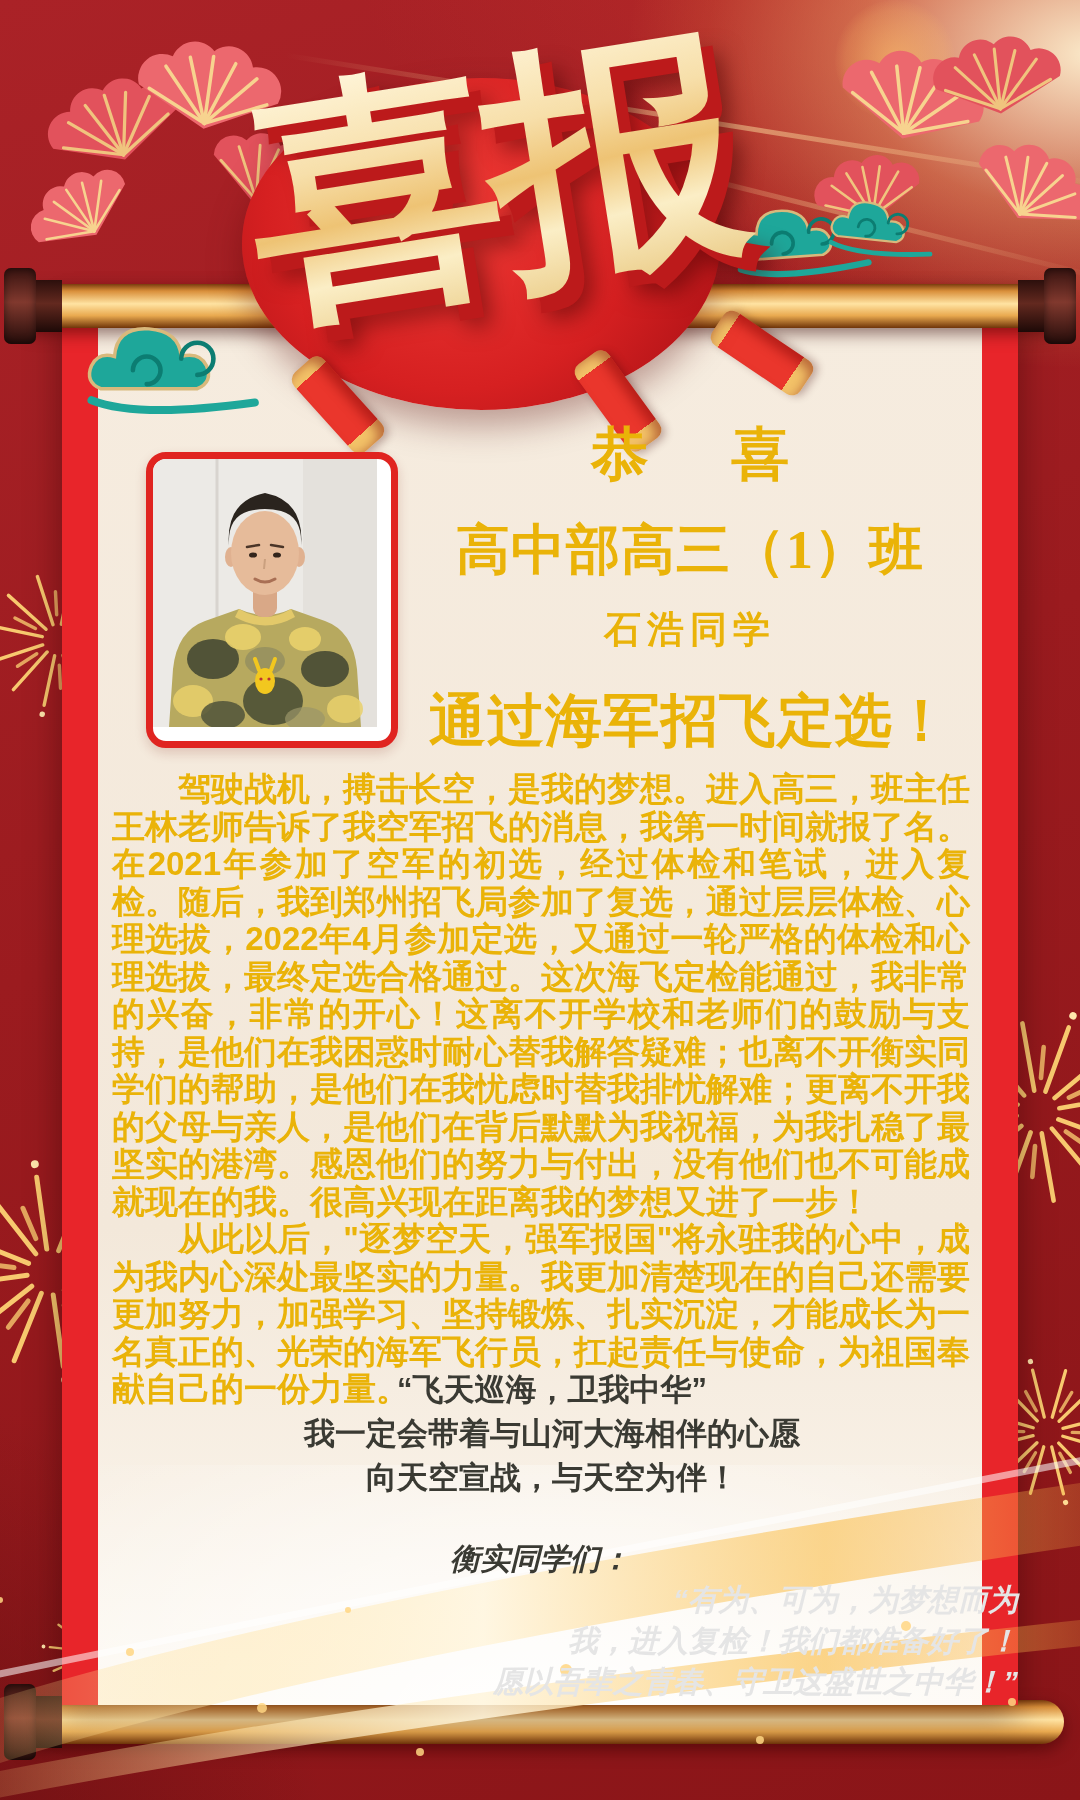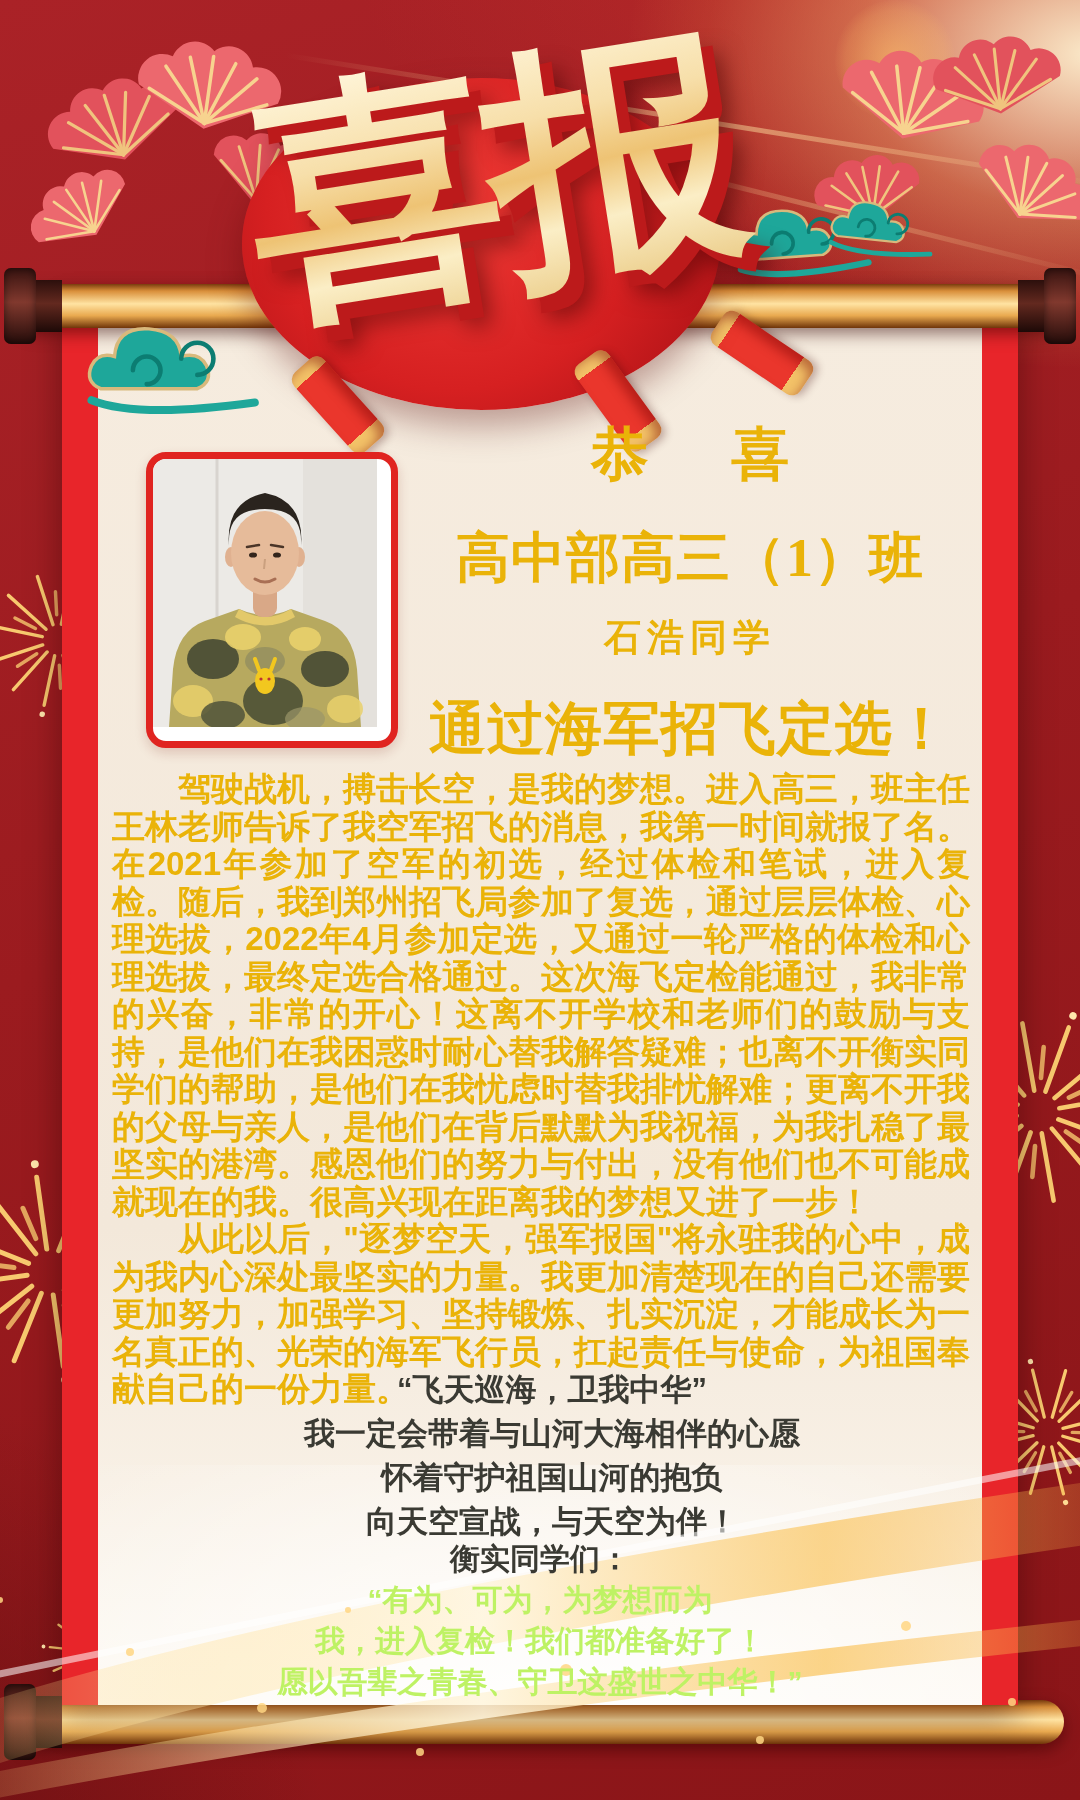--- a/index.html
+++ b/index.html
@@ -76,36 +76,36 @@
 
   
   .photo-frame { position:absolute; left:146px; top:452px; width:238px; height:282px; z-index:6;
     background:#fff; border:7px solid #e02420; border-radius:20px; overflow:hidden;
     box-shadow:0 5px 12px rgba(120,20,10,0.18); }
 
   
   .congrats { position:absolute; left:392px; top:416px; width:596px; z-index:6; text-align:center;
     color:#eab308; font-family:"Liberation Serif", serif; font-weight:bold; }
   .congrats .greeting { font-size:58px; letter-spacing:34px; padding-left:34px; }
-  .congrats .cline { font-size:54px; margin-top:28px; letter-spacing:1px; }
+  .congrats .cline { font-size:54px; margin-top:20px; letter-spacing:1px; }
   .congrats .sline { font-size:37px; margin-top:18px; letter-spacing:6px; }
   .congrats .aline { font-size:57px; margin-top:28px; letter-spacing:1px; }
 
   
   .letter { position:absolute; left:112px; top:770px; width:858px; z-index:6;
     font-weight:bold; font-size:33px; line-height:37.5px; color:#eab308; text-align:justify; }
   .letter p { margin:0; text-indent:2em; }
 
   
   .pledge { position:absolute; left:74px; top:1368px; width:956px; z-index:6; text-align:center;
     font-weight:bold; font-size:31px; line-height:44px; color:#3a3a33; }
   .message { position:absolute; left:62px; top:1538px; width:956px; z-index:9; text-align:center;
-    font-weight:bold; font-size:30px; line-height:41px; }
+    font-weight:bold; font-size:30px; line-height:41px;font-style:italic; }
   .message .salutation { color:#3a3a33; }
-  .message .red { color:#bef264; }
+  .message .red { color:#e5e5e5;text-align:right; }
 </style>
 </head>
 <body>
 
 <div class="bg"></div>
 <div class="ray r1"></div>
 <div class="ray r2"></div>
 <div class="bokeh"></div>
 
 <svg class="fireworks-layer" width="1080" height="1800" viewBox="0 0 1080 1800">
@@ -269,21 +269,20 @@
 </div>
 
 <div class="letter">
   <p>驾驶战机，搏击长空，是我的梦想。进入高三，班主任王林老师告诉了我空军招飞的消息，我第一时间就报了名。在2021年参加了空军的初选，经过体检和笔试，进入复检。随后，我到郑州招飞局参加了复选，通过层层体检、心理选拔，2022年4月参加定选，又通过一轮严格的体检和心理选拔，最终定选合格通过。这次海飞定检能通过，我非常的兴奋，非常的开心！这离不开学校和老师们的鼓励与支持，是他们在我困惑时耐心替我解答疑难；也离不开衡实同学们的帮助，是他们在我忧虑时替我排忧解难；更离不开我的父母与亲人，是他们在背后默默为我祝福，为我扎稳了最坚实的港湾。感恩他们的努力与付出，没有他们也不可能成就现在的我。很高兴现在距离我的梦想又进了一步！</p>
   <p>从此以后，"逐梦空天，强军报国"将永驻我的心中，成为我内心深处最坚实的力量。我更加清楚现在的自己还需要更加努力，加强学习、坚持锻炼、扎实沉淀，才能成长为一名真正的、光荣的海军飞行员，扛起责任与使命，为祖国奉献自己的一份力量。</p>
 </div>
 
 <div class="pledge">
   <div>“飞天巡海，卫我中华”</div>
   <div>我一定会带着与山河大海相伴的心愿</div>
-  <div>怀着守护祖国山河的抱负</div>
   <div>向天空宣战，与天空为伴！</div>
 </div>
 
 <div class="message">
   <div class="salutation">衡实同学们：</div>
   <div class="red">“有为、可为，为梦想而为</div>
   <div class="red">我，进入复检！我们都准备好了！</div>
   <div class="red">愿以吾辈之青春、守卫这盛世之中华！”</div>
 </div>
 

